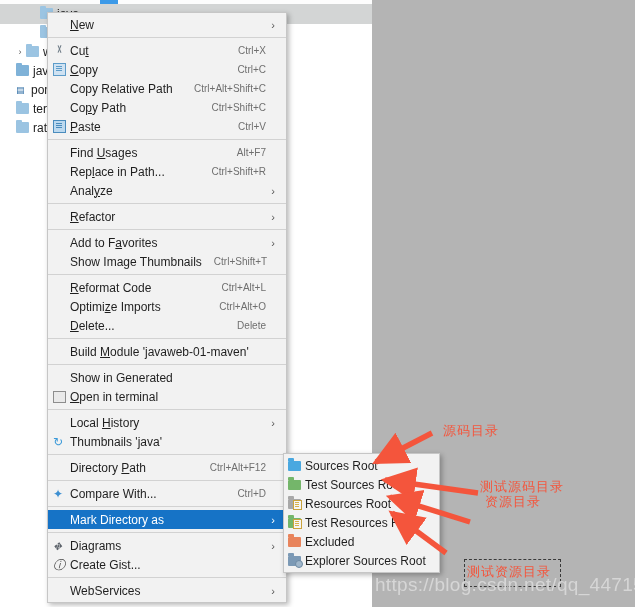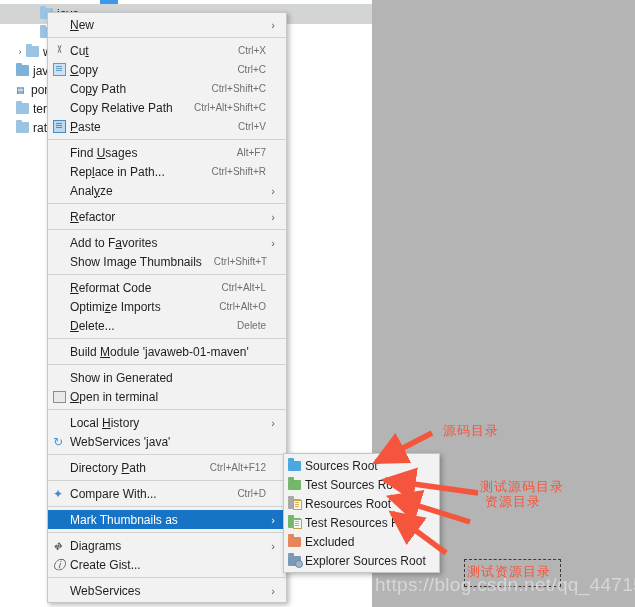--- a/index.html
+++ b/index.html
@@ -154,31 +154,31 @@
     <div class="mi">
       <span class="ico">
         <i class="gi gi-copy"></i>
       </span>
       <span class="lbl"><u>C</u>opy</span>
       <span class="acc">Ctrl+C</span>
       <span class="arw"></span>
     </div>
     <div class="mi">
       <span class="ico"></span>
+      <span class="lbl">Copy Relative Path</span>
+      <span class="acc">Ctrl+Alt+Shift+C</span>
+      <span class="arw"></span>
+    </div>
+    <div class="mi">
+      <span class="ico"></span>
       <span class="lbl">Co<u>p</u>y Path</span>
       <span class="acc">Ctrl+Shift+C</span>
       <span class="arw"></span>
     </div>
     <div class="mi">
-      <span class="ico"></span>
-      <span class="lbl">Copy Relative Path</span>
-      <span class="acc">Ctrl+Alt+Shift+C</span>
-      <span class="arw"></span>
-    </div>
-    <div class="mi">
       <span class="ico">
         <i class="gi gi-paste"></i>
       </span>
       <span class="lbl"><u>P</u>aste</span>
       <span class="acc">Ctrl+V</span>
       <span class="arw"></span>
     </div>
     <div class="sep"></div>
     <div class="mi">
       <span class="ico"></span>
@@ -256,21 +256,21 @@
     <div class="sep"></div>
     <div class="mi">
       <span class="ico"></span>
       <span class="lbl">Local <u>H</u>istory</span>
       <span class="arw">›</span>
     </div>
     <div class="mi">
       <span class="ico">
         <i class="gi gi-sync">↻</i>
       </span>
-      <span class="lbl">WebServices 'java'</span>
+      <span class="lbl">Thumbnails 'java'</span>
       <span class="arw"></span>
     </div>
     <div class="sep"></div>
     <div class="mi">
       <span class="ico"></span>
       <span class="lbl">Directory <u>P</u>ath</span>
       <span class="acc">Ctrl+Alt+F12</span>
       <span class="arw"></span>
     </div>
     <div class="sep"></div>
@@ -278,21 +278,21 @@
       <span class="ico">
         <i class="gi gi-cmp">✦</i>
       </span>
       <span class="lbl">Compare With...</span>
       <span class="acc">Ctrl+D</span>
       <span class="arw"></span>
     </div>
     <div class="sep"></div>
     <div class="mi highlight">
       <span class="ico"></span>
-      <span class="lbl">Mark Thumbnails as</span>
+      <span class="lbl">Mark Directory as</span>
       <span class="arw">›</span>
     </div>
     <div class="sep"></div>
     <div class="mi">
       <span class="ico">
         <i class="gi gi-diag">⛖</i>
       </span>
       <span class="lbl">Diagrams</span>
       <span class="arw">›</span>
     </div>

